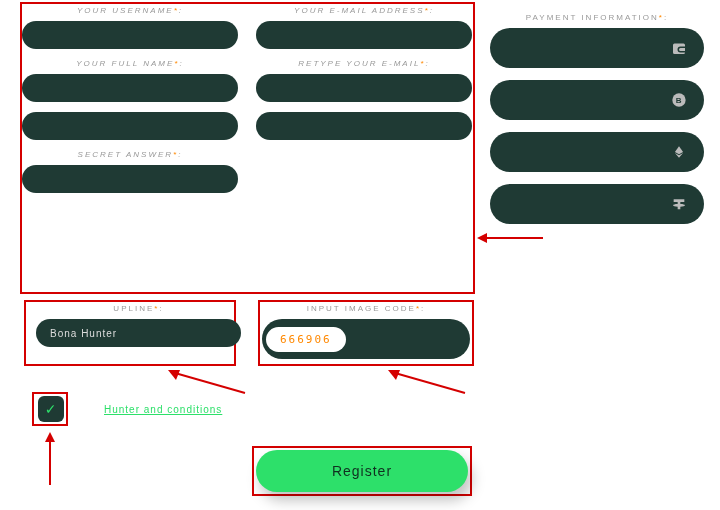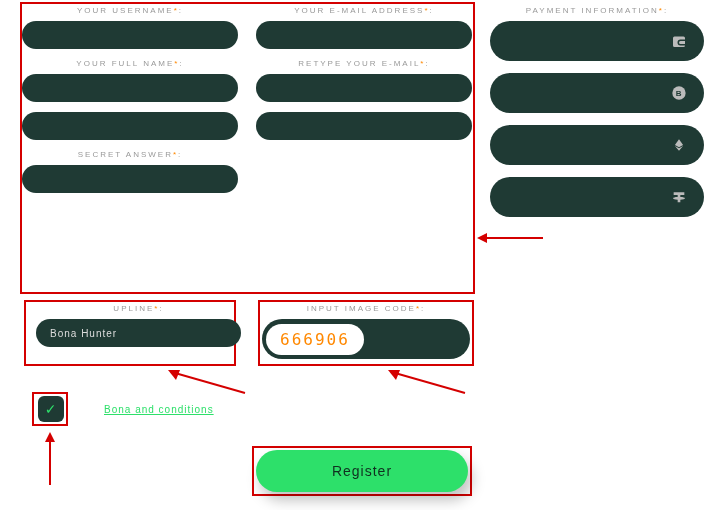--- a/index.html
+++ b/index.html
@@ -36,21 +36,21 @@
   
   .main-grid {
     position: absolute;
     left: 22px; top: 6px;
     width: 450px;
     display: grid;
     grid-template-columns: 1fr 1fr;
     column-gap: 18px;
     row-gap: 10px;
   }
-  .cell { display: flex; flex-direction: column; }
+  .cell { display: flex; flex-direction: column; font-style: italic; }
 
   
   .upline-block {
     position: absolute;
     left: 36px; top: 304px;
     width: 205px;
   }
   
   .captcha-block {
     position: absolute;
@@ -62,21 +62,21 @@
     height: 40px;
     background: #1f3a34;
     border-radius: 24px;
     display: flex;
     align-items: center;
     padding: 4px;
   }
   .captcha-code {
     background: #fff;
     color: #ff8800;
-    font-size: 16px;
+    font-size: 11px;
     font-family: monospace;
     border-radius: 16px;
     padding: 6px 14px;
     letter-spacing: 2px;
   }
 
   
   .terms-row {
     position: absolute;
     left: 38px; top: 396px;
@@ -112,21 +112,21 @@
     align-items: center;
     justify-content: center;
     color: #103020;
     font-size: 14px;
     box-shadow: 4px 8px 14px rgba(0,0,0,0.25);
   }
 
   
   .payment-col {
     position: absolute;
-    left: 490px; top: 6px;
+    left: 490px; top: 13px;
     width: 214px;
   }
   .pay-field {
     width: 100%;
     height: 40px;
     background: #1f3a34;
     border-radius: 24px;
     margin-bottom: 12px;
     display: flex;
     align-items: center;
@@ -190,21 +190,21 @@
   <div class="label"><span>INPUT IMAGE CODE</span><span class="ast">*</span><span>:</span></div>
   <div class="captcha-field">
     <div class="captcha-code">666906</div>
   </div>
 </div>
 
 <div class="terms-row">
   <div class="chk">
     <span>✓</span>
   </div>
-  <a class="terms-link">Bona and conditions</a>
+  <a class="terms-link">Hunter and conditions</a>
 </div>
 
 <div class="register-btn">
   <span>Register</span>
 </div>
 
 <div class="payment-col">
   <div class="label"><span>PAYMENT INFORMATION</span><span class="ast">*</span><span>:</span></div>
   <div class="pay-field">
     <span class="pay-icon">

